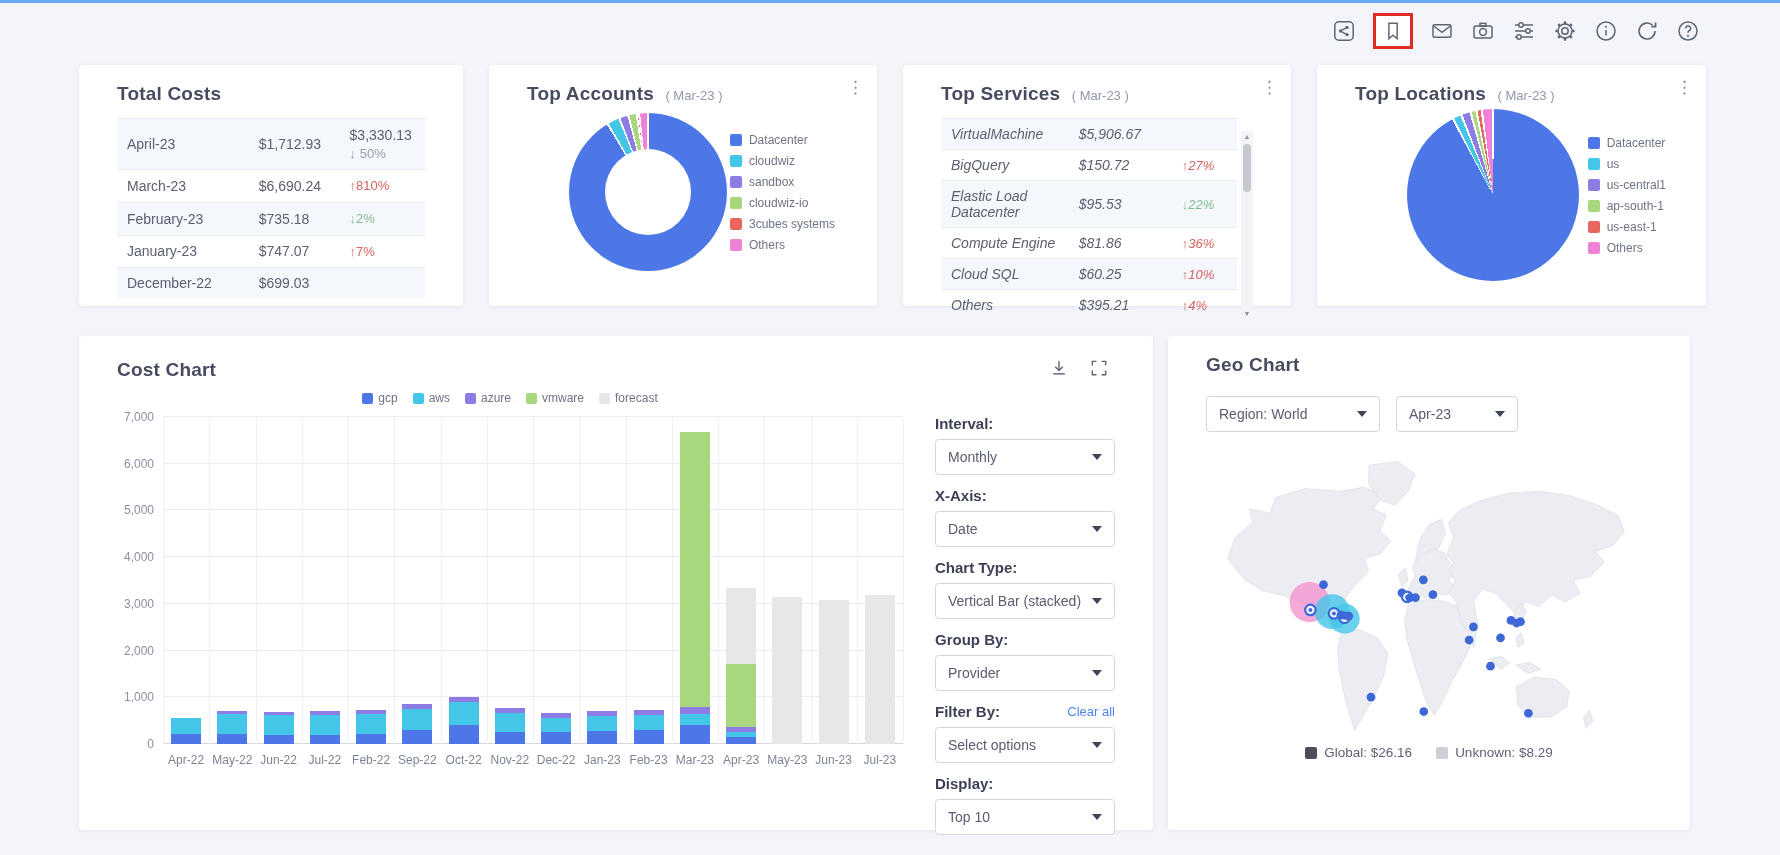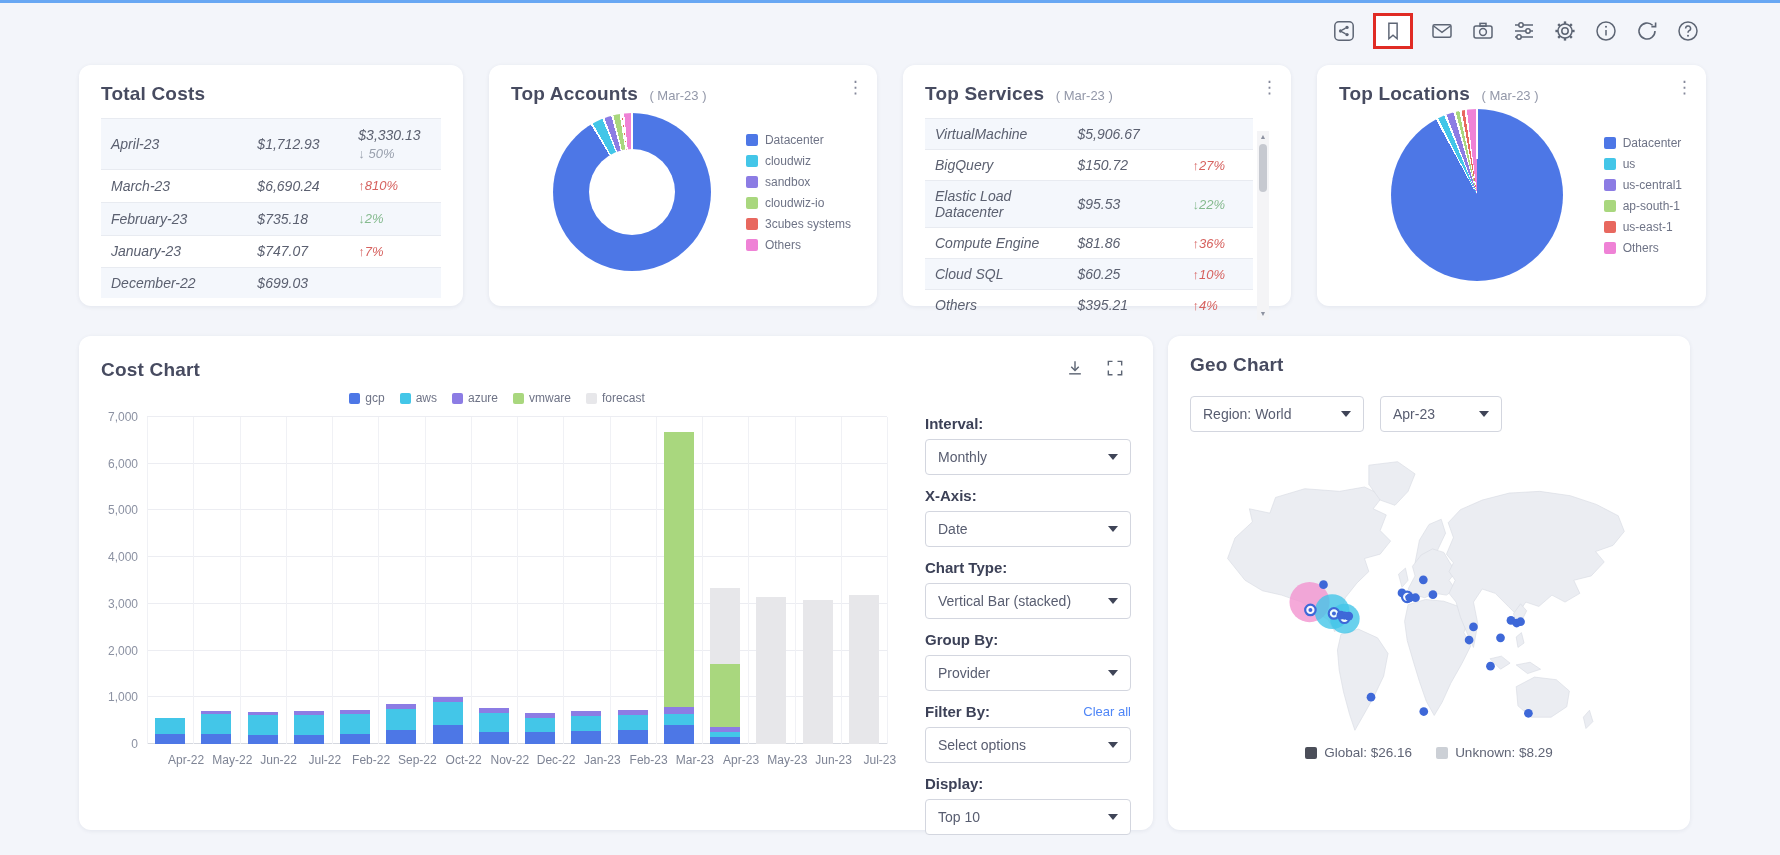--- a/index.html
+++ b/index.html
@@ -12,30 +12,30 @@
   .topline { height:3px; background:#68a7f3; }
   
   .toolbar { height:56px; display:flex; justify-content:flex-end; align-items:center; gap:17px; padding-right:80px; }
   .tbtn { background:none; border:none; cursor:pointer; display:flex; align-items:center; justify-content:center; color:#5d6574; padding:0; }
   .tbtn svg { display:block; }
   .hlbox { border:3px solid #e02b24; padding:3px 6px; display:flex; align-items:center; justify-content:center; background:#fff; }
   
   main { padding:6px 74px 0 79px; }
   .row1 { display:grid; grid-template-columns:384px 388px 388px 389px; gap:26px; }
   .row2 { display:grid; grid-template-columns:1074px 522px; gap:15px; margin-top:30px; }
-  .card { background:#fff; border-radius:12px; box-shadow:0 1px 4px rgba(40,50,90,.08); padding:18px 22px; position:relative; height:241px; }
+  .card { background:#fff; border-radius:4px; box-shadow:0 1px 4px rgba(40,50,90,.08); padding:18px 38px; position:relative; height:241px; }
   .row2 .card { height:494px; }
   h2.ttl { font-size:19px; font-weight:700; color:#474b60; letter-spacing:.2px; display:inline; }
   .sub { font-size:13px; color:#9297a8; margin-left:7px; font-weight:400; }
   .kebab { position:absolute; top:14px; right:13px; border:none; background:none; color:#84889a; font-size:17px; cursor:pointer; line-height:1; }
   
   .tbl { margin-top:13px; }
   .trow { display:grid; padding:7px 10px; font-size:14px; color:#5b6070; align-items:center; border-top:1px solid #e8ebf1; }
   .trow.alt { background:#f4f7fc; }
-  .tc .trow { grid-template-columns:1.45fr 1fr .72fr;font-style:italic; }
+  .tc .trow { grid-template-columns:1.45fr 1fr .72fr; }
   .svc .trow { grid-template-columns:1.55fr 1.25fr .55fr;font-style:italic; }
   .pct { font-size:13px; }
   .two-line div { line-height:1.35; }
   
   .svc-wrap { position:relative; padding-right:16px; }
   .sbar { position:absolute; top:13px; right:0; bottom:0; width:12px; background:#f4f4f6; display:flex; flex-direction:column; align-items:center; }
   .sbar .arr { font-size:7px; color:#8d92a0; line-height:12px; }
   .sbar .thumb { width:8px; height:48px; background:#c6c9d0; border-radius:5px; margin-top:1px; }
   .sbar .spacer { flex:1; }
   
@@ -58,21 +58,21 @@
   .ycol { width:46px; position:relative; height:327px; flex:none; }
   .ylab { position:absolute; right:9px; transform:translateY(-50%); font-size:12px; color:#8b91a2; }
   .plot { position:relative; width:740px; height:327px; }
   .gline { position:absolute; left:0; right:0; height:1px; background:#ecedf2; }
   .gline.zero { background:#d5d8df; }
   .vline { position:absolute; top:0; bottom:0; width:1px; background:#f0f1f5; }
   .bars { position:absolute; inset:0; display:flex; }
   .bcell { flex:1; display:flex; align-items:flex-end; justify-content:center; }
   .bar { width:30px; display:flex; flex-direction:column-reverse; }
   .seg { width:100%; }
-  .xlabels { display:flex; width:740px; margin-left:62px; margin-top:9px; }
+  .xlabels { display:flex; width:740px; margin-left:46px; margin-top:9px; }
   .xlab { flex:1; text-align:center; font-size:12px; color:#7e8495; }
   
   .controls { margin-left:32px; width:226px; padding-top:16px; }
   .ctl-label-row { display:flex; align-items:center; justify-content:space-between; margin:12px 0 7px; }
   .ctl-label { font-size:15px; font-weight:700; color:#3c4157; }
   .clear-link { color:#4f86f7; font-size:13px; cursor:pointer; }
   .select { border:1px solid #d3d6df; border-radius:4px; padding:9px 12px; font-size:14px; color:#585d70; display:flex; align-items:center; justify-content:space-between; background:#fff; cursor:pointer; }
   .caret { width:0; height:0; border-left:5px solid transparent; border-right:5px solid transparent; border-top:6px solid #3f4457; margin-left:10px; }
   
   .geo-selects { display:flex; gap:16px; margin-top:20px; }

